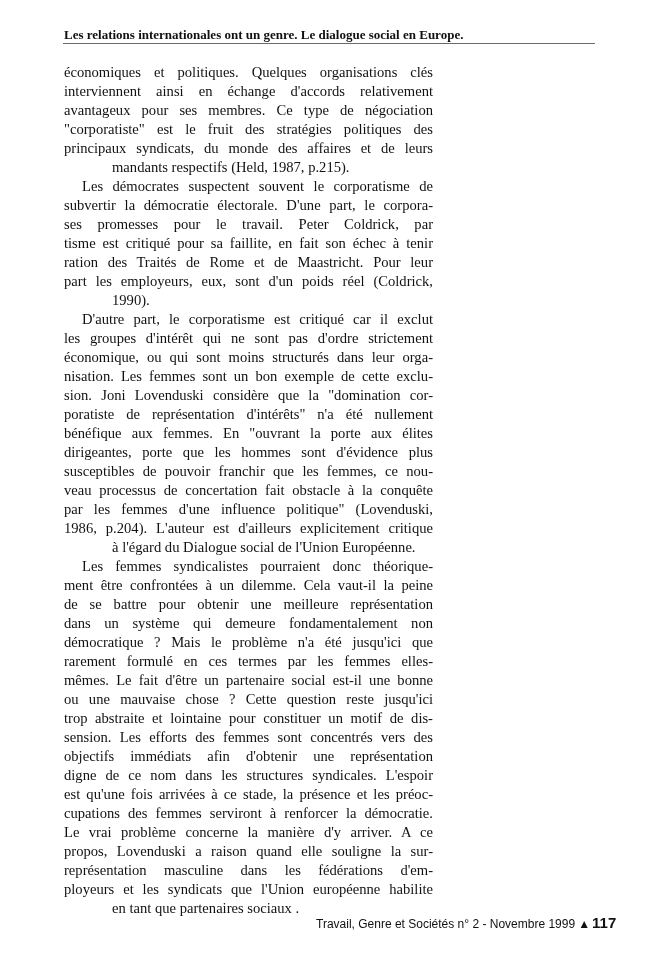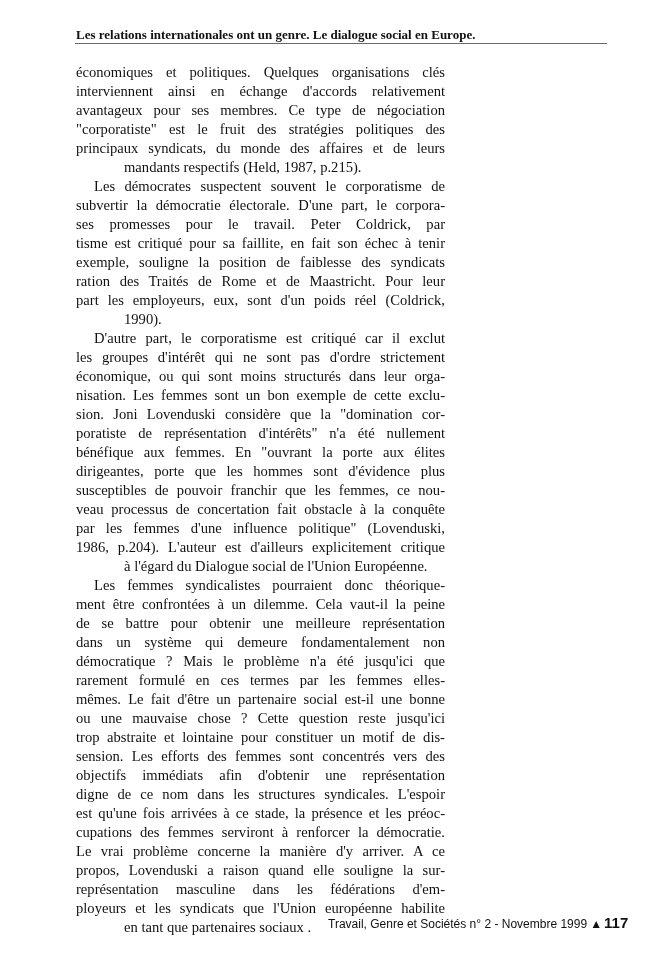--- a/index.html
+++ b/index.html
@@ -1,17 +1,17 @@
 <!DOCTYPE html>
 <html><head>
 <meta charset="utf-8">
 <style>
   html, body { margin: 0; padding: 0; background: #ffffff; }
   body { width: 650px; height: 976px; position: relative; overflow: hidden; }
-  .page { position: absolute; left: 12px; top: 0; width: 546px; height: 976px; background: #fff; }
+  .page { position: absolute; left: 0; top: 0; width: 546px; height: 976px; background: #fff; }
   .running-header {
     position: absolute; left: 64px; top: 27px; width: 530px;
     font-family: "Liberation Serif", serif; font-weight: bold; font-size: 13px;
     color: #111; white-space: nowrap; letter-spacing: 0px;
   }
   .header-rule {
     position: absolute; left: 63px; top: 43px; width: 532px; height: 0;
     border-top: 1px solid #6a6a6a;
   }
   .body-text {
@@ -43,21 +43,20 @@
         <span class="line">avantageux pour ses membres. Ce type de négociation</span>
         <span class="line">"corporatiste" est le fruit des stratégies politiques des</span>
         <span class="line">principaux syndicats, du monde des affaires et de leurs</span>
         <span class="line last">mandants respectifs (Held, 1987, p.215).</span>
       </div>
       <div>
         <span class="line indent">Les démocrates suspectent souvent le corporatisme de</span>
         <span class="line">subvertir la démocratie électorale. D'une part, le corpora-</span>
         <span class="line">ses promesses pour le travail. Peter Coldrick, par</span>
         <span class="line">tisme est critiqué pour sa faillite, en fait son échec à tenir</span>
-        <span class="line">exemple, souligne la position de faiblesse des syndicats</span>
         <span class="line">ration des Traités de Rome et de  Maastricht. Pour leur</span>
         <span class="line">part les employeurs, eux, sont d'un poids réel (Coldrick,</span>
         <span class="line last">1990).</span>
       </div>
       <div>
         <span class="line indent">D'autre part, le corporatisme est critiqué car il exclut</span>
         <span class="line">les groupes d'intérêt qui ne sont pas d'ordre strictement</span>
         <span class="line">économique, ou qui sont moins structurés dans leur orga-</span>
         <span class="line">nisation. Les femmes sont un bon exemple de cette exclu-</span>
         <span class="line">sion. Joni Lovenduski considère que la "domination cor-</span>

